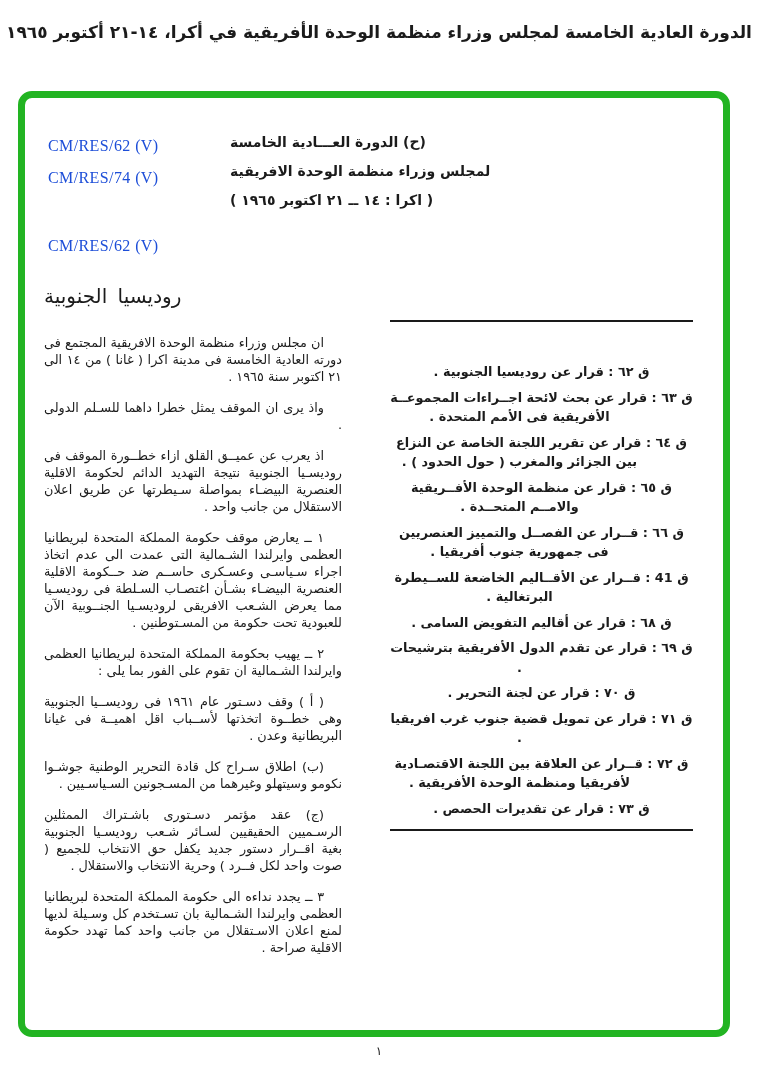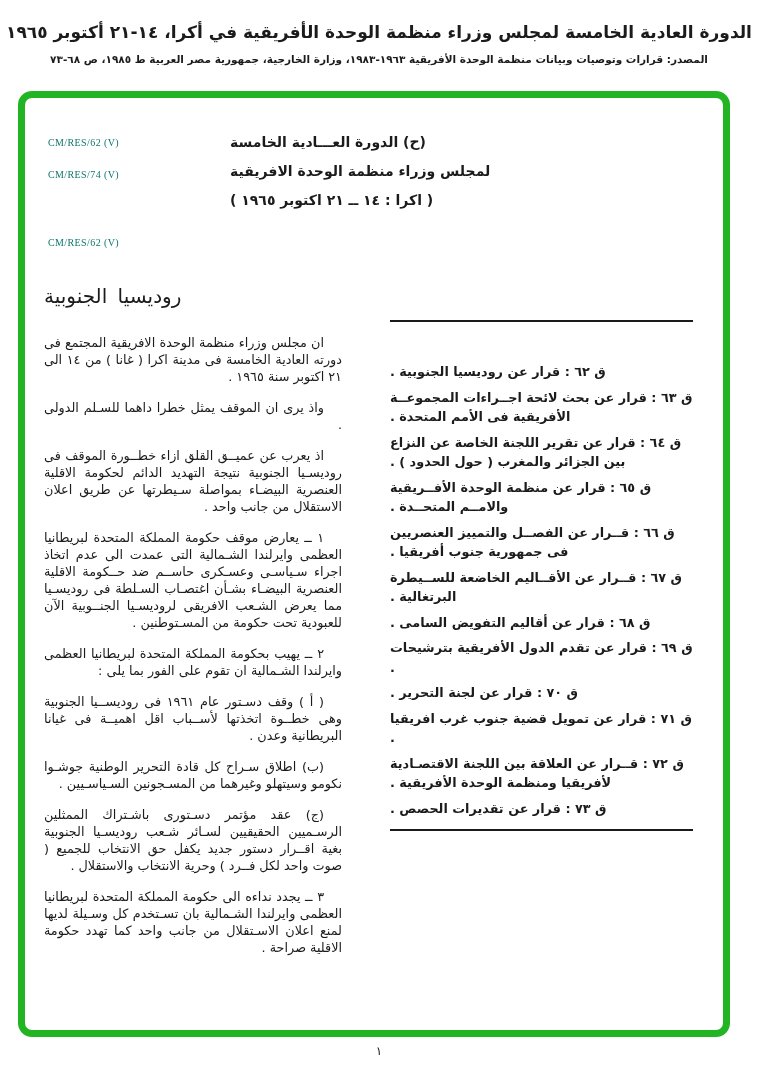--- a/index.html
+++ b/index.html
@@ -29,21 +29,21 @@
     box-sizing:border-box;
     border:7px solid #22b422;
     border-radius:14px;
     background:#ffffff;
   }
   
   .ref{
     position:absolute;left:48px;
     direction:ltr;
     font-family:"Liberation Serif","DejaVu Serif",serif;
-    font-size:10px;letter-spacing:.4px;color:#0f766e;
+    font-size:16px;letter-spacing:.4px;color:#1d4ed8;
   }
   .ref.r1{top:137px;}
   .ref.r2{top:169px;}
   .ref.r3{top:237px;}
   
   .session{
     position:absolute;left:230px;top:132px;width:290px;
     direction:rtl;text-align:left;
     font-size:14px;font-weight:bold;
   }
@@ -67,37 +67,36 @@
     position:absolute;left:390px;top:320px;width:303px;height:511px;
     direction:rtl;
   }
   .rule{position:absolute;left:0;right:0;border-top:2px solid #1a1a1a;height:0;}
   .rule.top{top:0;}
   .rule.bottom{bottom:0;}
   .res-list{position:absolute;top:42px;right:0;left:0;}
   .res-item{
     font-size:12.8px;font-weight:bold;line-height:19.5px;
     margin-bottom:6px;
-    text-align:left;
+    text-align:center;
     padding-right:44px;text-indent:-44px;
   }
   .res-num{letter-spacing:.5px;}
   
   .pagenum{
     position:absolute;top:1044px;left:0;right:0;
     text-align:center;font-size:12px;color:#222;
   }
 </style>
 </head>
 <body>
 
 <div class="page">
 
   <div class="hdr-title">الدورة العادية الخامسة لمجلس وزراء منظمة الوحدة الأفريقية في أكرا، ١٤-٢١ أكتوبر ١٩٦٥</div>
-  <div class="hdr-source">المصدر: قرارات وتوصيات وبيانات منظمة الوحدة الأفريقية ١٩٦٣-١٩٨٣، وزارة الخارجية، جمهورية مصر العربية ط ١٩٨٥، ص ٦٨-٧٣</div>
 
   <div class="frame" style="border-color: rgb(34, 180, 34);"></div>
 
   <div class="ref r1">CM/RES/62 (V)</div>
   <div class="ref r2">CM/RES/74 (V)</div>
   <div class="ref r3">CM/RES/62 (V)</div>
 
   <div class="session">
     <div>(ح) الدورة العـــادية الخامسة</div>
     <div>لمجلس وزراء منظمة الوحدة الافريقية</div>
@@ -122,21 +121,21 @@
 
   <div class="rightcol">
     <div class="rule top" style="border-top-color: rgb(26, 26, 26);"></div>
     <div class="res-list">
 
     <div class="res-item"><span class="res-num">ق ٦٢ :</span> <span>قرار عن روديسيا الجنوبية .</span></div>
         <div class="res-item"><span class="res-num">ق ٦٣ :</span> <span>قرار عن بحث لائحة اجــراءات المجموعــة الأفريقية فى الأمم المتحدة .</span></div>
         <div class="res-item"><span class="res-num">ق ٦٤ :</span> <span>قرار عن تقرير اللجنة الخاصة عن النزاع بين الجزائر والمغرب ( حول الحدود ) .</span></div>
         <div class="res-item"><span class="res-num">ق ٦٥ :</span> <span>قرار عن منظمة الوحدة الأفــريقية والامــم المتحــدة .</span></div>
         <div class="res-item"><span class="res-num">ق ٦٦ :</span> <span>قــرار عن الفصــل والتمييز العنصريين فى جمهورية جنوب أفريقيا .</span></div>
-        <div class="res-item"><span class="res-num">ق ٦٧ :</span> <span>قــرار عن الأقــاليم الخاضعة للســيطرة البرتغالية .</span></div>
+        <div class="res-item"><span class="res-num">ق 41 :</span> <span>قــرار عن الأقــاليم الخاضعة للســيطرة البرتغالية .</span></div>
         <div class="res-item"><span class="res-num">ق ٦٨ :</span> <span>قرار عن أقاليم التفويض السامى .</span></div>
         <div class="res-item"><span class="res-num">ق ٦٩ :</span> <span>قرار عن تقدم الدول الأفريقية بترشيحات .</span></div>
         <div class="res-item"><span class="res-num">ق ٧٠ :</span> <span>قرار عن لجنة التحرير .</span></div>
         <div class="res-item"><span class="res-num">ق ٧١ :</span> <span>قرار عن تمويل قضية جنوب غرب افريقيا .</span></div>
         <div class="res-item"><span class="res-num">ق ٧٢ :</span> <span>قــرار عن العلاقة بين اللجنة الاقتصـادية لأفريقيا ومنظمة الوحدة الأفريقية .</span></div>
         <div class="res-item"><span class="res-num">ق ٧٣ :</span> <span>قرار عن تقديرات الحصص .</span></div>
       </div>
     <div class="rule bottom" style="border-top-color: rgb(26, 26, 26);"></div>
   </div>
 

